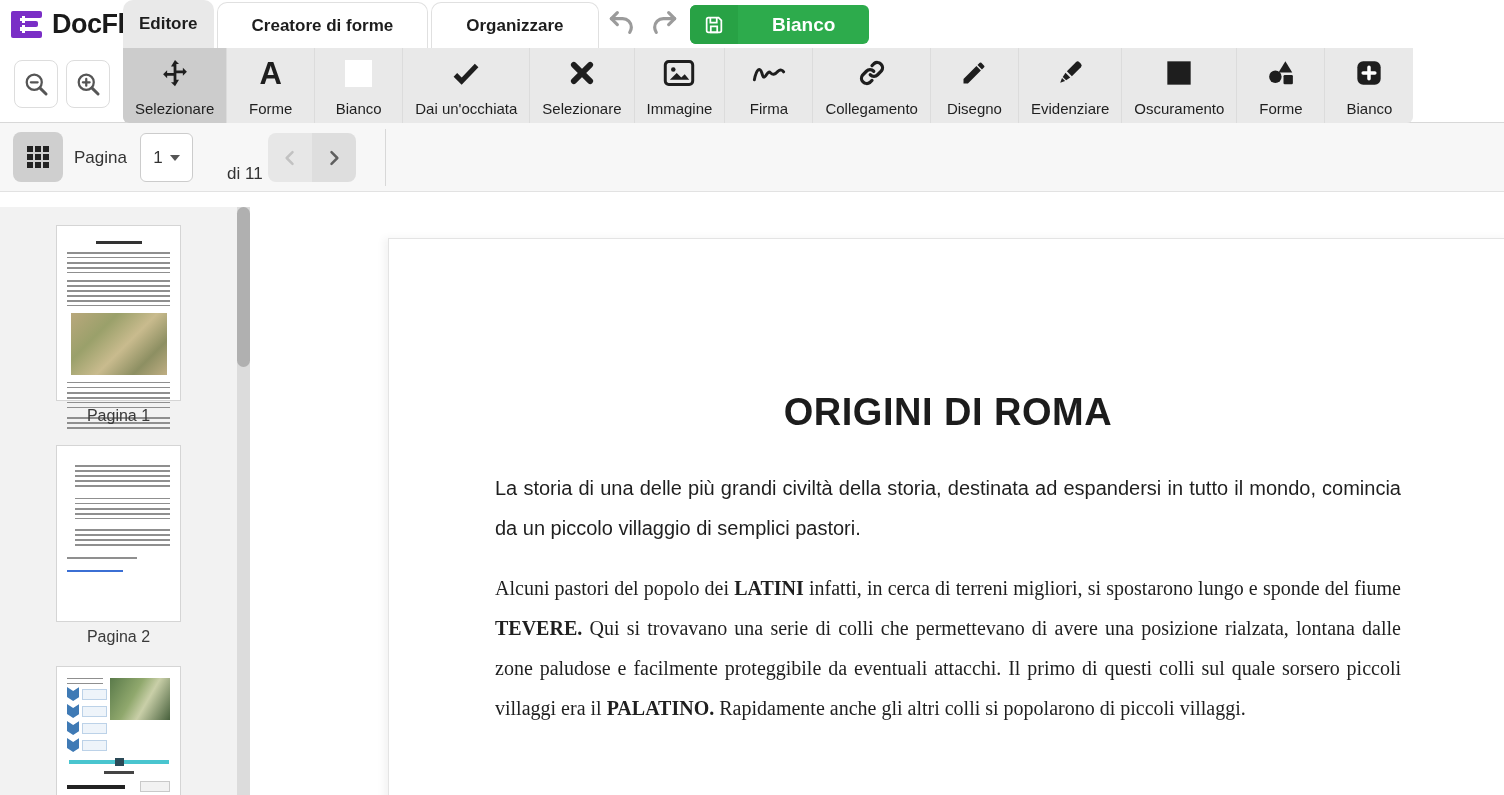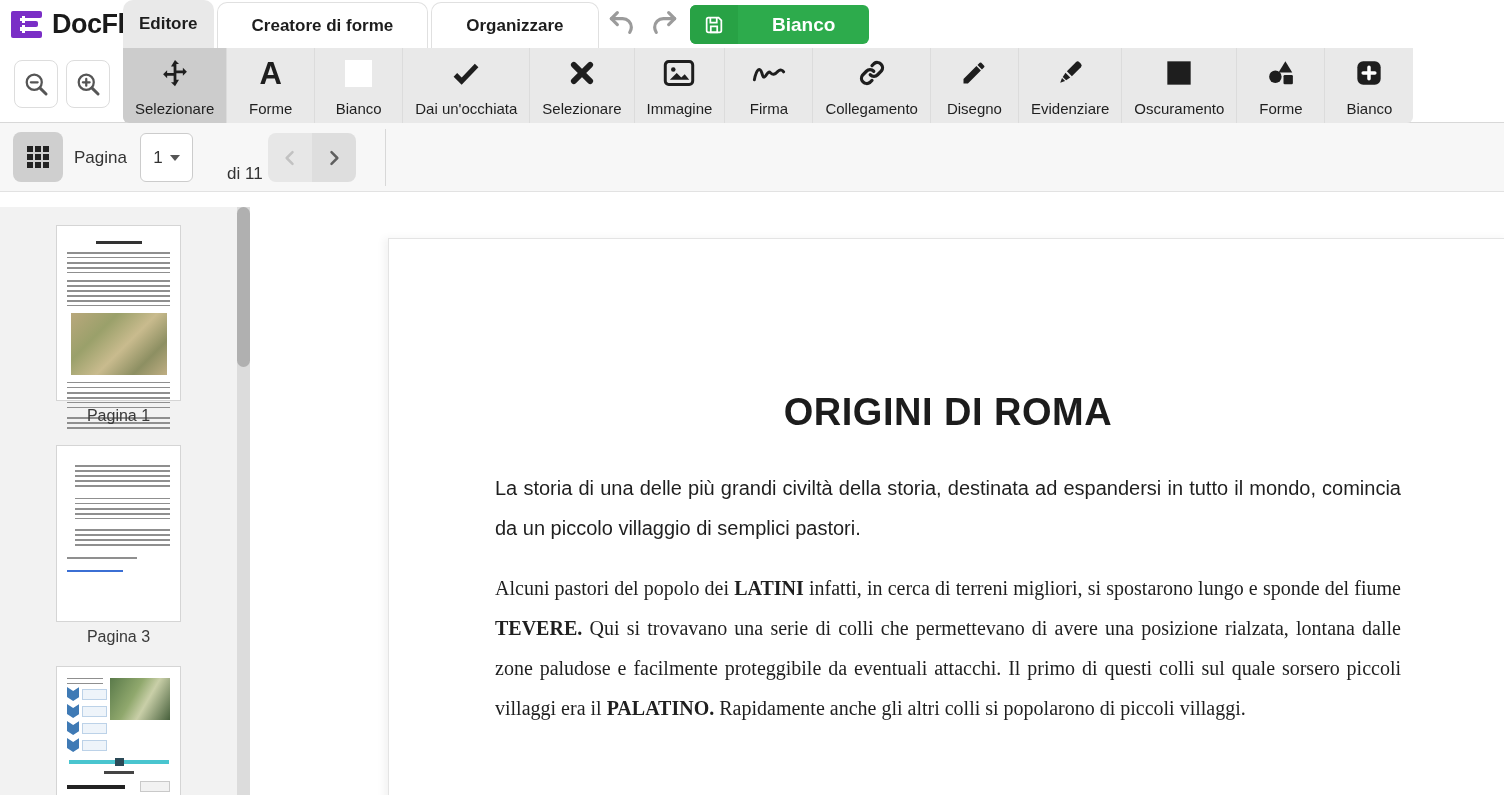--- a/index.html
+++ b/index.html
@@ -376,21 +376,21 @@
     </div>
 
     <div class="thumb-wrap" style="top:238px;">
       <div class="thumb-page" style="height:177px;">
         <div class="t-lines" style="height:24px; margin-top:8px; margin-left:8px;"></div>
         <div class="t-lines" style="height:22px; margin-top:9px; margin-left:8px;"></div>
         <div class="t-lines" style="height:20px; margin-top:9px; margin-left:8px;"></div>
         <div class="t-lines" style="height:5px; margin-top:8px; width:70px;"></div>
         <div class="t-link"></div>
       </div>
-      <div class="thumb-label">Pagina 3</div>
+      <div class="thumb-label">Pagina 2</div>
     </div>
 
     <div class="thumb-wrap" style="top:459px;">
       <div class="thumb-page" style="height:176px;">
         <div class="t3-row">
           <div class="t3-chevcol">
             <div class="t-lines" style="height:6px; width:36px;"></div>
             <div class="t3-chevitem">
                 <span class="t3-chev"></span>
                 <span class="t3-box"></span>

